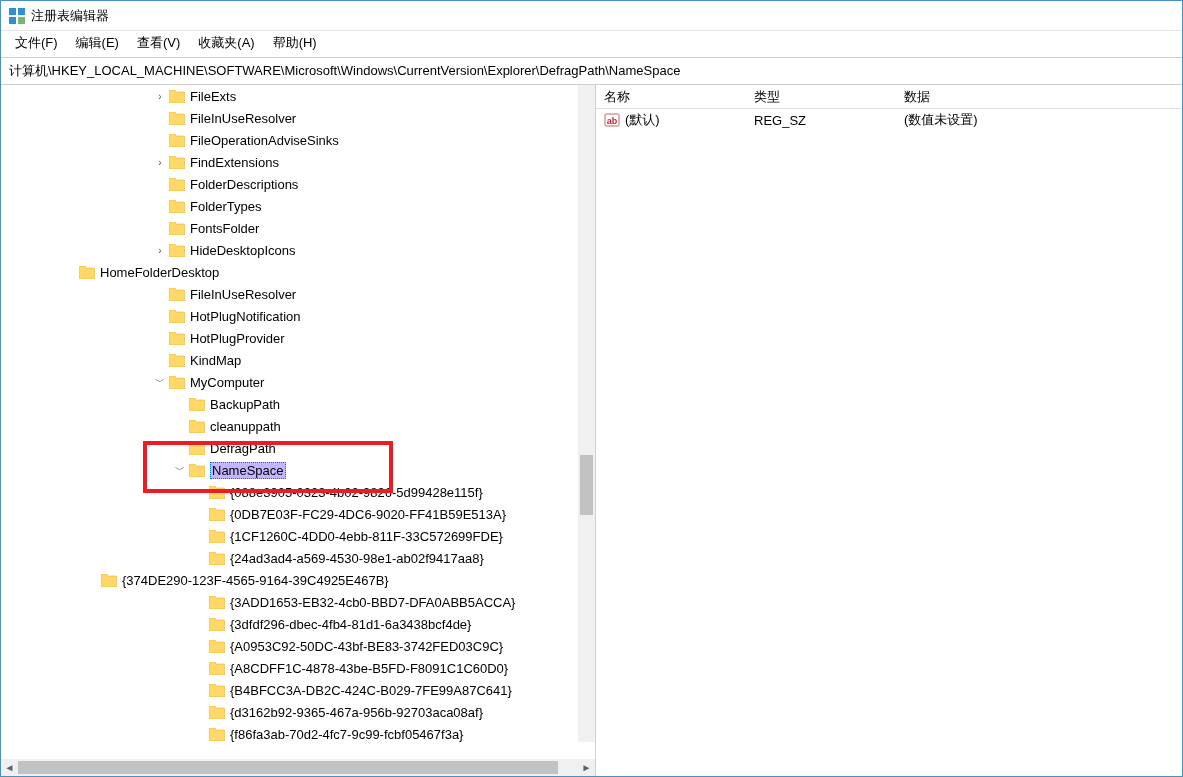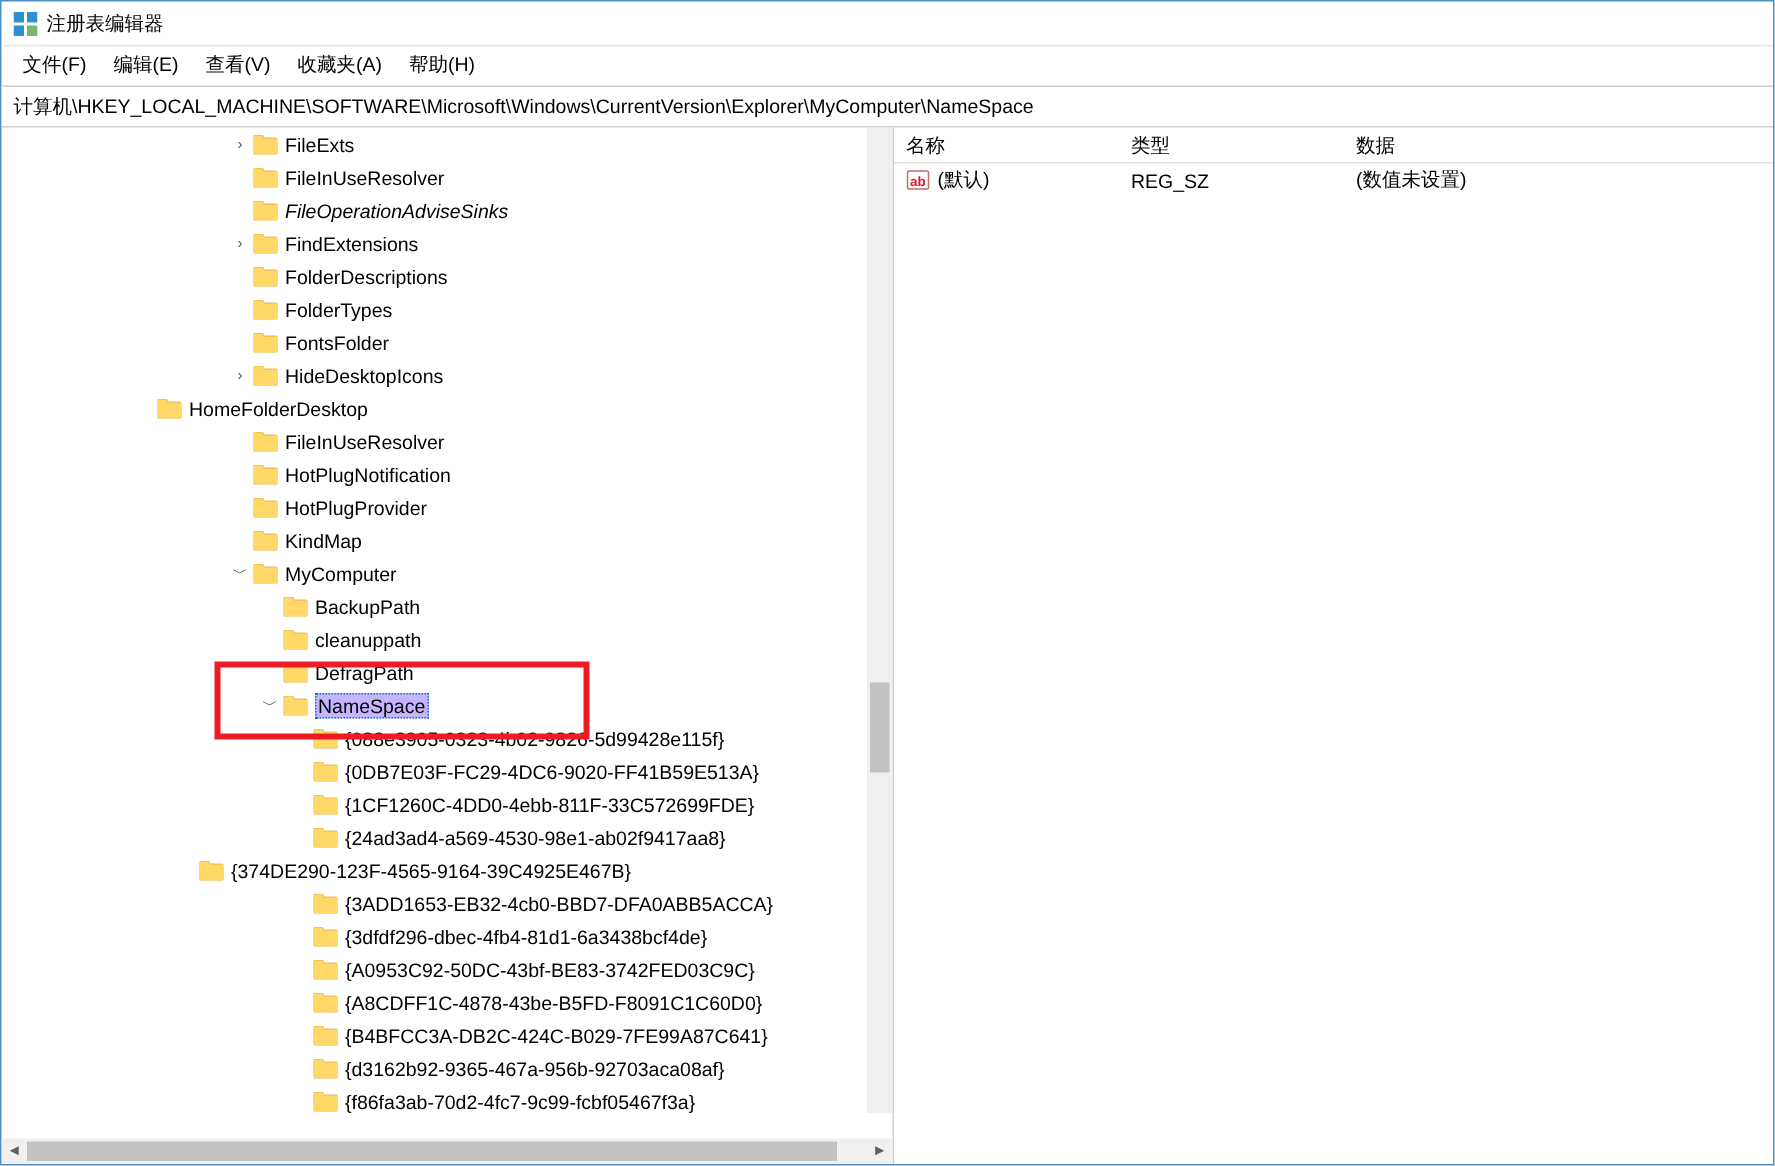--- a/index.html
+++ b/index.html
@@ -185,42 +185,42 @@
 </div>
 
 <div class="menubar">
   <div class="menuitem">文件(F)</div>
   <div class="menuitem">编辑(E)</div>
   <div class="menuitem">查看(V)</div>
   <div class="menuitem">收藏夹(A)</div>
   <div class="menuitem">帮助(H)</div>
 </div>
 
-<div class="addressbar">计算机\HKEY_LOCAL_MACHINE\SOFTWARE\Microsoft\Windows\CurrentVersion\Explorer\MyComputer\NameSpace</div>
+<div class="addressbar">计算机\HKEY_LOCAL_MACHINE\SOFTWARE\Microsoft\Windows\CurrentVersion\Explorer\DefragPath\NameSpace</div>
 
 <div class="main">
 
   <div class="treepane">
     <div class="tree-scroll">
       <div class="tree-content" id="tree-content">
           <div class="tree-row" style="padding-left: 152px;">
             <span class="expander">›</span>
             <svg class="folder-icon" viewBox="0 0 16 13">
               <path d="M0 2 L0 12 Q0 13 1 13 L15 13 Q16 13 16 12 L16 3 Q16 2 15 2 L7 2 L6 0 L1 0 Q0 0 0 1 Z" fill="#ffd868" stroke="#d9a93a" stroke-width="0.5"></path>
             </svg>
             <span class="tree-label">FileExts</span>
           </div>
           <div class="tree-row" style="padding-left: 152px;">
             <span class="expander spacer">›</span>
             <svg class="folder-icon" viewBox="0 0 16 13">
               <path d="M0 2 L0 12 Q0 13 1 13 L15 13 Q16 13 16 12 L16 3 Q16 2 15 2 L7 2 L6 0 L1 0 Q0 0 0 1 Z" fill="#ffd868" stroke="#d9a93a" stroke-width="0.5"></path>
             </svg>
             <span class="tree-label">FileInUseResolver</span>
           </div>
-          <div class="tree-row" style="padding-left: 152px; font-style: italic;">
+          <div class="tree-row" style="padding-left: 152px;">
             <span class="expander spacer">›</span>
             <svg class="folder-icon" viewBox="0 0 16 13">
               <path d="M0 2 L0 12 Q0 13 1 13 L15 13 Q16 13 16 12 L16 3 Q16 2 15 2 L7 2 L6 0 L1 0 Q0 0 0 1 Z" fill="#ffd868" stroke="#d9a93a" stroke-width="0.5"></path>
             </svg>
             <span class="tree-label">FileOperationAdviseSinks</span>
           </div>
           <div class="tree-row" style="padding-left: 152px;">
             <span class="expander">›</span>
             <svg class="folder-icon" viewBox="0 0 16 13">
               <path d="M0 2 L0 12 Q0 13 1 13 L15 13 Q16 13 16 12 L16 3 Q16 2 15 2 L7 2 L6 0 L1 0 Q0 0 0 1 Z" fill="#ffd868" stroke="#d9a93a" stroke-width="0.5"></path>
@@ -248,21 +248,21 @@
             </svg>
             <span class="tree-label">FontsFolder</span>
           </div>
           <div class="tree-row" style="padding-left: 152px;">
             <span class="expander">›</span>
             <svg class="folder-icon" viewBox="0 0 16 13">
               <path d="M0 2 L0 12 Q0 13 1 13 L15 13 Q16 13 16 12 L16 3 Q16 2 15 2 L7 2 L6 0 L1 0 Q0 0 0 1 Z" fill="#ffd868" stroke="#d9a93a" stroke-width="0.5"></path>
             </svg>
             <span class="tree-label">HideDesktopIcons</span>
           </div>
-          <div class="tree-row" style="padding-left: 88px;">
+          <div class="tree-row" style="padding-left: 62px;">
             <span class="expander spacer">›</span>
             <svg class="folder-icon" viewBox="0 0 16 13">
               <path d="M0 2 L0 12 Q0 13 1 13 L15 13 Q16 13 16 12 L16 3 Q16 2 15 2 L7 2 L6 0 L1 0 Q0 0 0 1 Z" fill="#ffd868" stroke="#d9a93a" stroke-width="0.5"></path>
             </svg>
             <span class="tree-label">HomeFolderDesktop</span>
           </div>
           <div class="tree-row" style="padding-left: 152px;">
             <span class="expander spacer">›</span>
             <svg class="folder-icon" viewBox="0 0 16 13">
               <path d="M0 2 L0 12 Q0 13 1 13 L15 13 Q16 13 16 12 L16 3 Q16 2 15 2 L7 2 L6 0 L1 0 Q0 0 0 1 Z" fill="#ffd868" stroke="#d9a93a" stroke-width="0.5"></path>
@@ -346,21 +346,21 @@
             </svg>
             <span class="tree-label">{1CF1260C-4DD0-4ebb-811F-33C572699FDE}</span>
           </div>
           <div class="tree-row" style="padding-left: 192px;">
             <span class="expander spacer">›</span>
             <svg class="folder-icon" viewBox="0 0 16 13">
               <path d="M0 2 L0 12 Q0 13 1 13 L15 13 Q16 13 16 12 L16 3 Q16 2 15 2 L7 2 L6 0 L1 0 Q0 0 0 1 Z" fill="#ffd868" stroke="#d9a93a" stroke-width="0.5"></path>
             </svg>
             <span class="tree-label">{24ad3ad4-a569-4530-98e1-ab02f9417aa8}</span>
           </div>
-          <div class="tree-row" style="padding-left: 116px;">
+          <div class="tree-row" style="padding-left: 84px;">
             <span class="expander spacer">›</span>
             <svg class="folder-icon" viewBox="0 0 16 13">
               <path d="M0 2 L0 12 Q0 13 1 13 L15 13 Q16 13 16 12 L16 3 Q16 2 15 2 L7 2 L6 0 L1 0 Q0 0 0 1 Z" fill="#ffd868" stroke="#d9a93a" stroke-width="0.5"></path>
             </svg>
             <span class="tree-label">{374DE290-123F-4565-9164-39C4925E467B}</span>
           </div>
           <div class="tree-row" style="padding-left: 192px; text-align: center;">
             <span class="expander spacer">›</span>
             <svg class="folder-icon" viewBox="0 0 16 13">
               <path d="M0 2 L0 12 Q0 13 1 13 L15 13 Q16 13 16 12 L16 3 Q16 2 15 2 L7 2 L6 0 L1 0 Q0 0 0 1 Z" fill="#ffd868" stroke="#d9a93a" stroke-width="0.5"></path>

